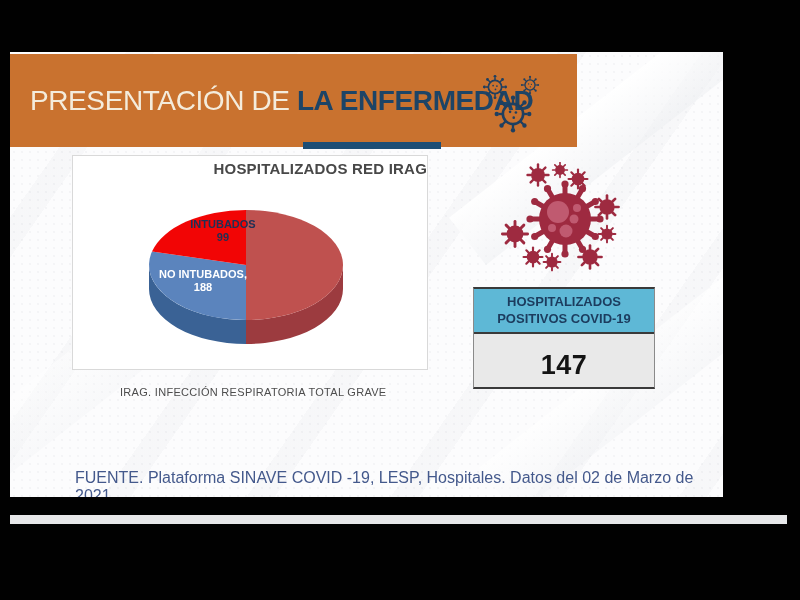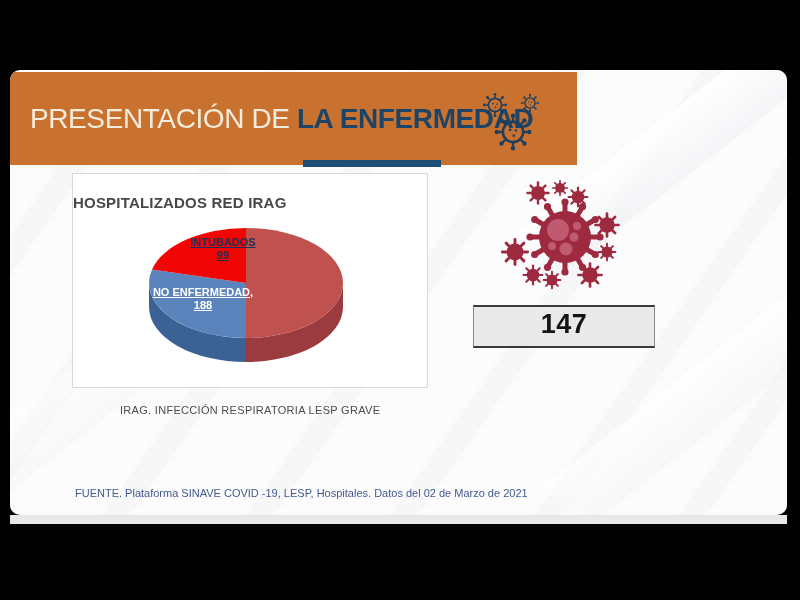--- a/index.html
+++ b/index.html
@@ -1,18 +1,18 @@
 <!DOCTYPE html>
 <html><head>
 <meta charset="utf-8">
 <style>
   html,body{margin:0;padding:0;width:800px;height:600px;background:#000;overflow:hidden;
     font-family:"Liberation Sans", sans-serif;}
   .frame{position:absolute;left:0;top:0;width:800px;height:600px;background:#010101;}
-  .slide{position:absolute;left:10px;top:70px;width:777px;height:445px;background:#fcfcfd;overflow:hidden;border-radius:10px;}
+  .slide{position:absolute;left:10px;top:52px;width:713px;height:445px;background:#fcfcfd;overflow:hidden;}
   .slide-edge{position:absolute;left:10px;top:515px;width:777px;height:9px;background:#e7e8ea;}
   
   .texture{position:absolute;inset:0;z-index:0;pointer-events:none;
     background:
       repeating-linear-gradient(125deg, rgba(0,0,0,0) 0 95px, rgba(90,100,120,0.03) 95px 118px),
       radial-gradient(rgba(100,110,130,0.05) 1px, transparent 1.3px);
     background-size:auto, 8px 8px;}
   .streak{position:absolute;width:420px;height:60px;background:linear-gradient(180deg,rgba(255,255,255,0.95),rgba(235,237,240,0.45));
     transform:rotate(-38deg);z-index:0;pointer-events:none;}
   .streak.s1{right:-120px;top:30px;}
@@ -22,39 +22,39 @@
   .banner{position:absolute;left:0;top:2px;width:567px;height:93px;background:#c9722f;z-index:2;
     display:flex;align-items:center;padding-left:20px;box-sizing:border-box;}
   .banner-title{font-size:28px;letter-spacing:-0.4px;white-space:nowrap;}
   .t-reg{color:#f4ecdc;font-weight:400;}
   .t-bold{color:#1d4466;font-weight:800;}
   .banner-virus{position:absolute;left:470px;top:12px;}
   .banner-underline{position:absolute;left:293px;top:90px;width:138px;height:7px;background:#1d4e75;z-index:3;}
 
   .chart-card{position:absolute;left:62px;top:103px;width:356px;height:215px;background:#ffffff;
     border:1px solid #d9d9d9;z-index:2;box-sizing:border-box;}
-  .chart-title{text-align:left;margin-top:20px;font-size:15px;font-weight:700;color:#484848;letter-spacing:0.2px;}
+  .chart-title{text-align:right;margin-top:4px;font-size:15px;font-weight:700;color:#484848;letter-spacing:0.2px;}
   .pie-svg{position:absolute;left:43px;top:37px;}
-  .pie-lbl{position:absolute;transform:translate(-50%,-50%);text-align:center;font-weight:700;line-height:13px;z-index:3;text-decoration:underline;}
+  .pie-lbl{position:absolute;transform:translate(-50%,-50%);text-align:center;font-weight:700;line-height:13px;z-index:3;}
   .lbl-total{left:210px;top:102px;font-size:12px;line-height:14px;color:#1f3864;}
   .lbl-nointub{left:130px;top:125px;font-size:11px;color:#ffffff;}
   .lbl-intub{left:150px;top:75px;font-size:11px;color:#203055;}
 
   .big-virus{position:absolute;left:480px;top:110px;z-index:2;}
 
   .stat-box{position:absolute;left:463px;top:235px;width:180px;z-index:2;
     border-top:2px solid #3a3a3a;border-bottom:2px solid #3a3a3a;
     border-left:1px solid #8a8a8a;border-right:1px solid #8a8a8a;}
   .stat-head{background:#5eb8d6;border-bottom:2px solid #3a3a3a;padding:4px 0 5px 0;
     text-align:center;color:#1c3c5e;font-weight:700;font-size:13px;line-height:17px;}
   .stat-value{background:#e9e9e9;text-align:center;font-size:27px;font-weight:700;color:#141414;
-    padding:2px 0 6px 0;letter-spacing:0.5px;}
+    padding:16px 0 6px 0;letter-spacing:0.5px;}
 
   .caption{position:absolute;left:110px;top:334px;font-size:11px;color:#4d4d4d;letter-spacing:0.3px;z-index:2;}
-  .source{position:absolute;left:65px;top:417px;font-size:11px;color:#44598c;z-index:2;}
+  .source{position:absolute;left:65px;top:417px;font-size:16px;color:#44598c;z-index:2;}
 </style>
 </head>
 <body>
 
 <div class="frame">
   <div class="slide">
     <div class="texture"></div>
     <div class="streak s1"></div>
     <div class="streak s2"></div>
     <div class="streak s3"></div>
@@ -106,21 +106,21 @@
         <path d="M130,127 A97,55 0 0 0 227,72 L227,96 A97,55 0 0 1 130,151 Z" fill="#9c3b3f"></path>
         <path d="M130,17 A97,55 0 0 1 130,127 L130,72 Z" fill="#bf514f"></path>
         <path d="M130,72 L130,127 A97,55 0 0 1 36,58.5 Z" fill="#5b84bd"></path>
         <path d="M130,72 L36,58.5 A97,55 0 0 1 130,17 Z" fill="#f20505"></path>
       </svg>
       <div class="pie-lbl lbl-intub">
         <div>INTUBADOS</div>
         <div>99</div>
       </div>
       <div class="pie-lbl lbl-nointub">
-        <div>NO ENFERMEDAD,</div>
+        <div>NO INTUBADOS,</div>
         <div>188</div>
       </div>
     </div>
 
     <svg class="big-virus" width="170" height="120" viewBox="0 0 170 120">
       <defs>
         <g id="satvirus">
           <g stroke="#9e2a40" stroke-width="2.4" stroke-linecap="round">
             <line x1="0" y1="-7" x2="0" y2="-10.5"></line>
               <line x1="0" y1="7" x2="0" y2="10.5"></line>
@@ -178,20 +178,24 @@
       <use href="#satvirus" transform="translate(88,17) scale(0.9)"></use>
       <use href="#satvirus" transform="translate(117,45) scale(1.1)"></use>
       <use href="#satvirus" transform="translate(117,72) scale(0.8)"></use>
       <use href="#satvirus" transform="translate(25,72) scale(1.2)"></use>
       <use href="#satvirus" transform="translate(43,95) scale(0.9)"></use>
       <use href="#satvirus" transform="translate(62,100) scale(0.8)"></use>
       <use href="#satvirus" transform="translate(100,95) scale(1.1)"></use>
     </svg>
 
     <div class="stat-box">
+      <div class="stat-head">
+        <div>HOSPITALIZADOS</div>
+        <div>POSITIVOS COVID-19</div>
+      </div>
       <div class="stat-value">147</div>
     </div>
 
-    <div class="caption">IRAG. INFECCIÓN RESPIRATORIA LESP GRAVE</div>
+    <div class="caption">IRAG. INFECCIÓN RESPIRATORIA TOTAL GRAVE</div>
     <div class="source">FUENTE. Plataforma SINAVE COVID -19, LESP, Hospitales. Datos del 02 de Marzo de 2021</div>
   </div>
   <div class="slide-edge"></div>
 </div>
 
 </body></html>

